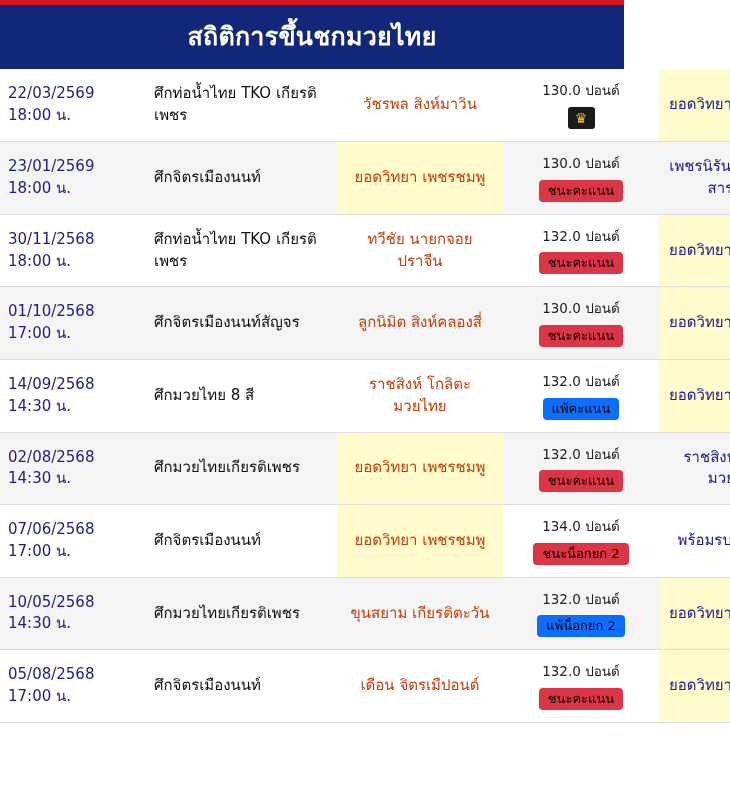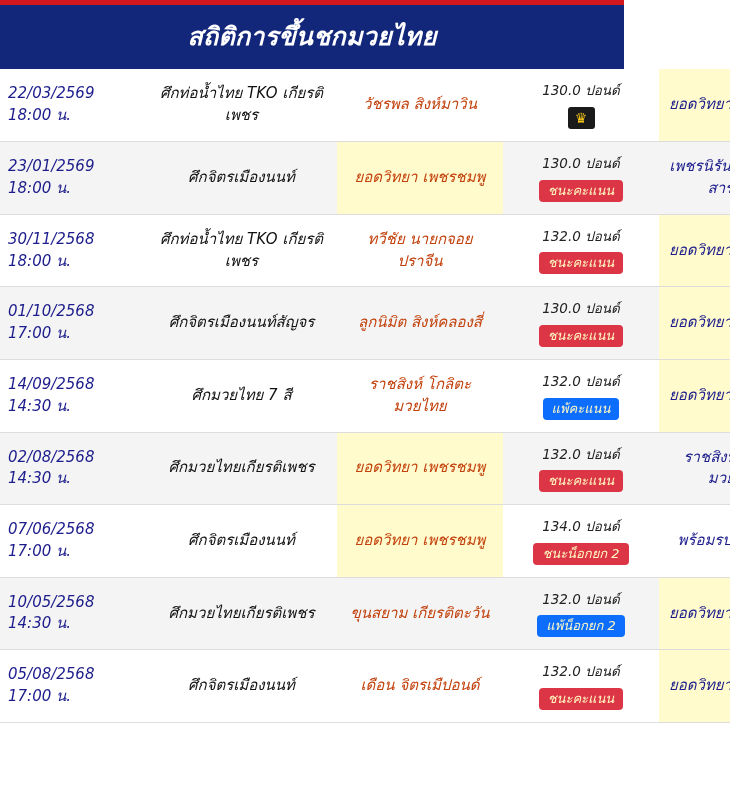--- a/index.html
+++ b/index.html
@@ -12,21 +12,20 @@
     background: #ffffff;
     font-family: "DejaVu Sans", "Liberation Sans", sans-serif;
     overflow: hidden;
   }
   .page {
     width: 624px;
     height: 790px;
     position: relative;
     box-sizing: border-box;
     background: #ffffff;
-    font-style: italic;
   }
   .top-rule {
     height: 5px;
     background: #d3171e;
     width: 100%;
   }
   .header-bar {
     background: #12267a;
     color: #ffffff;
     text-align: center;
@@ -51,21 +50,20 @@
     background: #f4f4f4;
   }
   .col-date {
     width: 130px;
     text-align: left;
     color: #1c1c8c;
     font-size: 14.5px;
   }
   .col-event {
     width: 175px;
-    text-align: center;
     color: #111111;
   }
   .col-opponent {
     width: 150px;
     text-align: center;
     color: #c2410c;
     margin-top: 9px;
   }
   .col-result {
     width: 140px;
@@ -84,21 +82,21 @@
   .weight {
     font-size: 13.5px;
     color: #222222;
     display: block;
     margin-bottom: 6px;
   }
   .badge {
     display: inline-block;
     padding: 4px 9px 5px 9px;
     border-radius: 4px;
-    color: #fef9c3;
+    color: #000000;
     font-size: 13px;
     line-height: 1;
     white-space: nowrap;
   }
   .badge-win {
     background: #dc3545;
   }
   .badge-lose {
     background: #0d6efd;
   }
@@ -160,21 +158,21 @@
           <td class="col-event">ศึกจิตรเมืองนนท์สัญจร</td>
           <td class="col-opponent">ลูกนิมิต สิงห์คลองสี่</td>
           <td class="col-result"><span class="weight">130.0 ปอนด์</span><span class="badge badge-win">ชนะคะแนน</span></td>
           <td class="col-winner hl">ยอดวิทยา เพชรชมพู</td>
         </tr>
         <tr>
           <td class="col-date">
             <div>14/09/2568</div>
             <div>14:30 น.</div>
           </td>
-          <td class="col-event">ศึกมวยไทย 7 สี</td>
+          <td class="col-event">ศึกมวยไทย 8 สี</td>
           <td class="col-opponent">ราชสิงห์ โกลิตะมวยไทย</td>
           <td class="col-result"><span class="weight">132.0 ปอนด์</span><span class="badge badge-lose">แพ้คะแนน</span></td>
           <td class="col-winner hl">ยอดวิทยา เพชรชมพู</td>
         </tr>
         <tr class="row-alt">
           <td class="col-date">
             <div>02/08/2568</div>
             <div>14:30 น.</div>
           </td>
           <td class="col-event">ศึกมวยไทยเกียรติเพชร</td>

